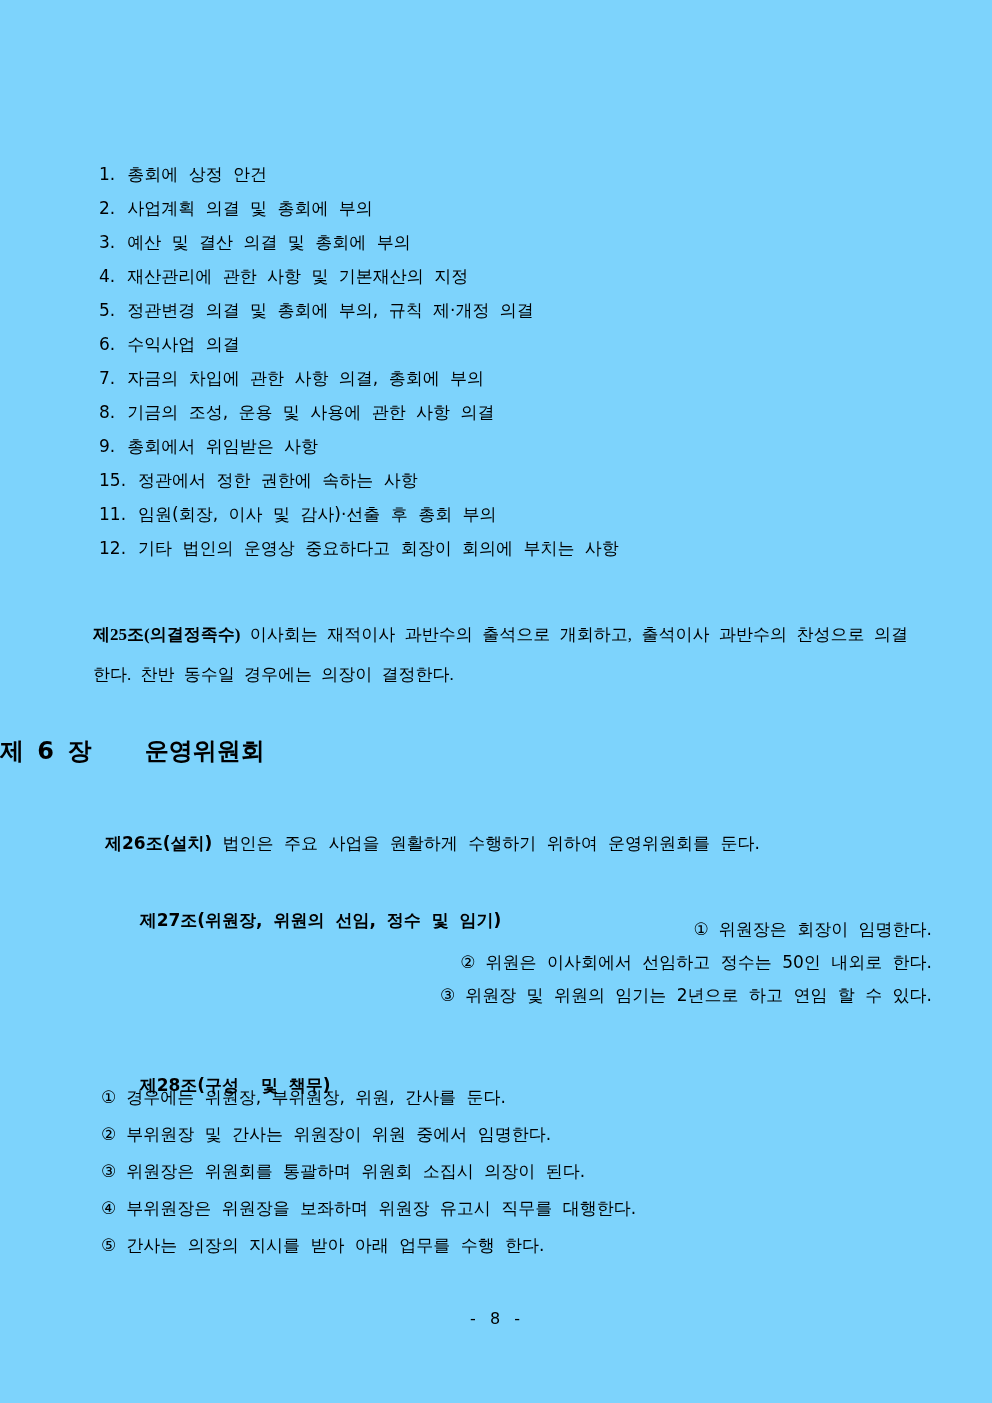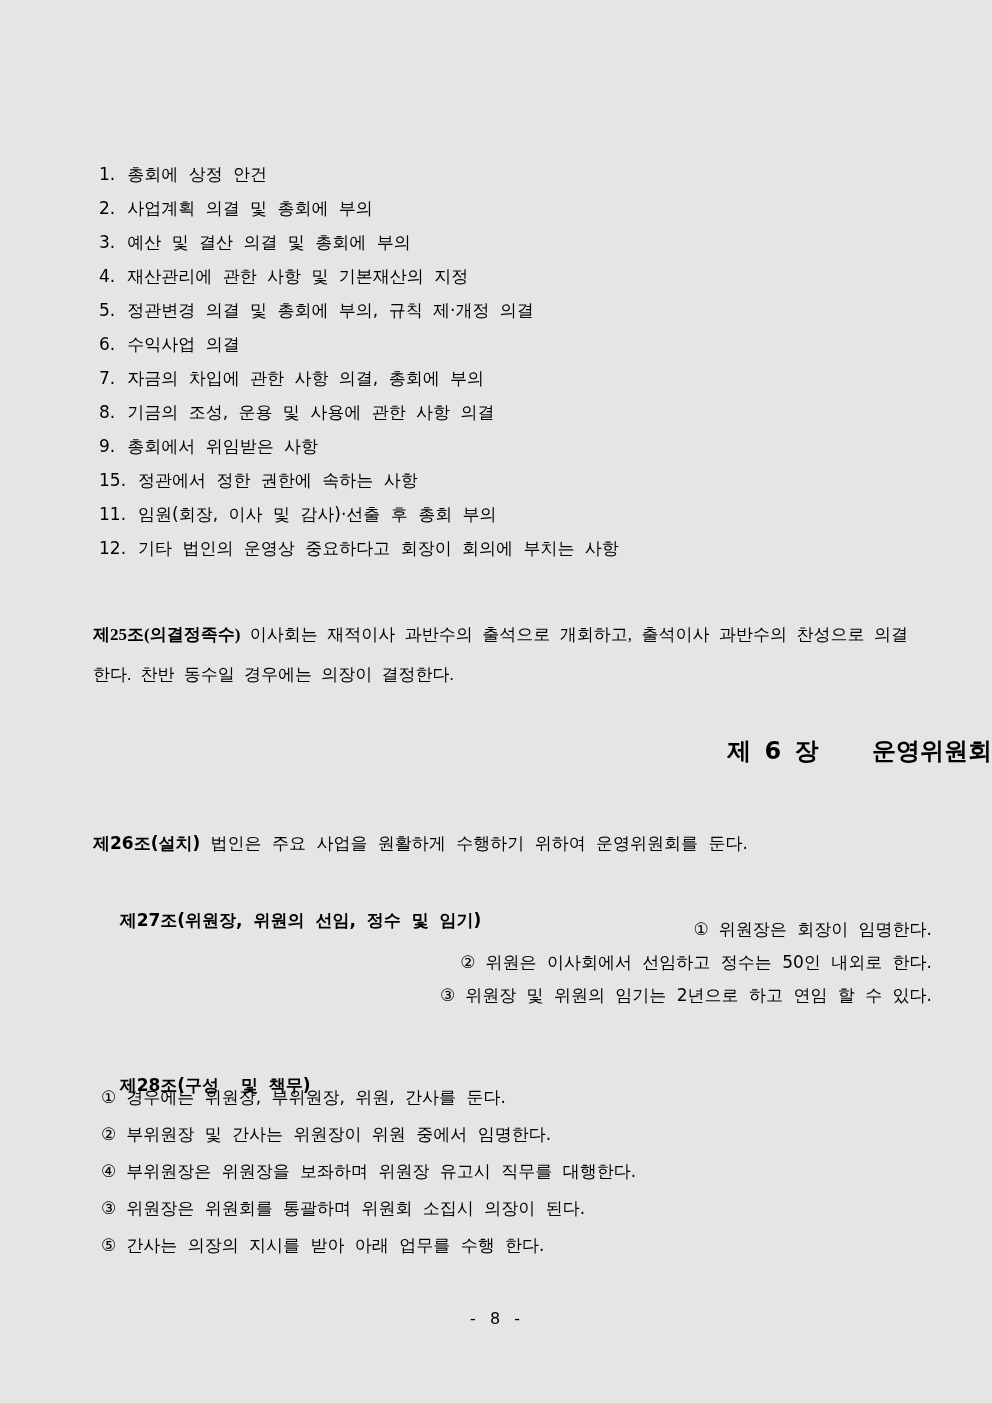--- a/index.html
+++ b/index.html
@@ -4,21 +4,21 @@
 <style>
   html, body {
     margin: 0;
     padding: 0;
     background: #ffffff;
   }
   .page {
     position: relative;
     width: 992px;
     height: 1403px;
-    background: #e5e5e5;
+    background: #7dd3fc;
     color: #000000;
     font-family: "DejaVu Sans", "Liberation Sans", sans-serif;
     font-size: 17px;
     word-spacing: 5px;
     overflow: hidden;
   }
   
   .agenda-list {
     position: absolute;
     top: 157px;
@@ -43,30 +43,30 @@
     text-align: justify;
   }
   .article-par strong, .article-title strong { font-weight: bold; }
   #article-25 { top: 598px; font-family: Liberation Serif, serif; }
   
   .chapter-heading {
     position: absolute;
     top: 735px;
     left: 0;
     width: 100%;
-    text-align: right;
+    text-align: left;
     font-size: 24px;
     font-weight: bold;
     white-space: pre;
     line-height: 32px;
   }
-  #article-26 { top: 812px; line-height: 28px; }
+  #article-26 { top: 812px; line-height: 28px; margin-left: 12px; }
   .article-title {
     position: absolute;
-    left: 76px;
+    left: 96px;
     font-weight: bold;
     line-height: 24px;
     white-space: pre;
     text-align: center;
   }
   #article-27-title { top: 884px; }
   #article-28-title { top: 1049px; }
   .clause-list {
     position: absolute;
     left: 101px;
@@ -134,20 +134,20 @@
     <div class="clause-item"><span class="marker">②</span><span>위원은 이사회에서 선임하고 정수는 50인 내외로 한다.</span></div>
     <div class="clause-item"><span class="marker">③</span><span>위원장 및 위원의 임기는 2년으로 하고 연임 할 수 있다.</span></div>
   </div>
 
   <div class="article-title" id="article-28-title">
     <strong>제28조(구성  및 책무)</strong>
   </div>
   <div class="clause-list" id="article-28-items">
     <div class="clause-item"><span class="marker">①</span><span>경우에는 위원장, 부위원장, 위원, 간사를 둔다.</span></div>
     <div class="clause-item"><span class="marker">②</span><span>부위원장 및 간사는 위원장이 위원 중에서 임명한다.</span></div>
+    <div class="clause-item"><span class="marker">③</span><span>위원장은 위원회를 통괄하며 위원회 소집시 의장이 된다.</span></div>
     <div class="clause-item"><span class="marker">④</span><span>부위원장은 위원장을 보좌하며 위원장 유고시 직무를 대행한다.</span></div>
-    <div class="clause-item"><span class="marker">③</span><span>위원장은 위원회를 통괄하며 위원회 소집시 의장이 된다.</span></div>
     <div class="clause-item"><span class="marker">⑤</span><span>간사는 의장의 지시를 받아 아래 업무를 수행 한다.</span></div>
   </div>
 
   <div class="page-footer">- 8 -</div>
 
 </div>
 
 </body></html>

